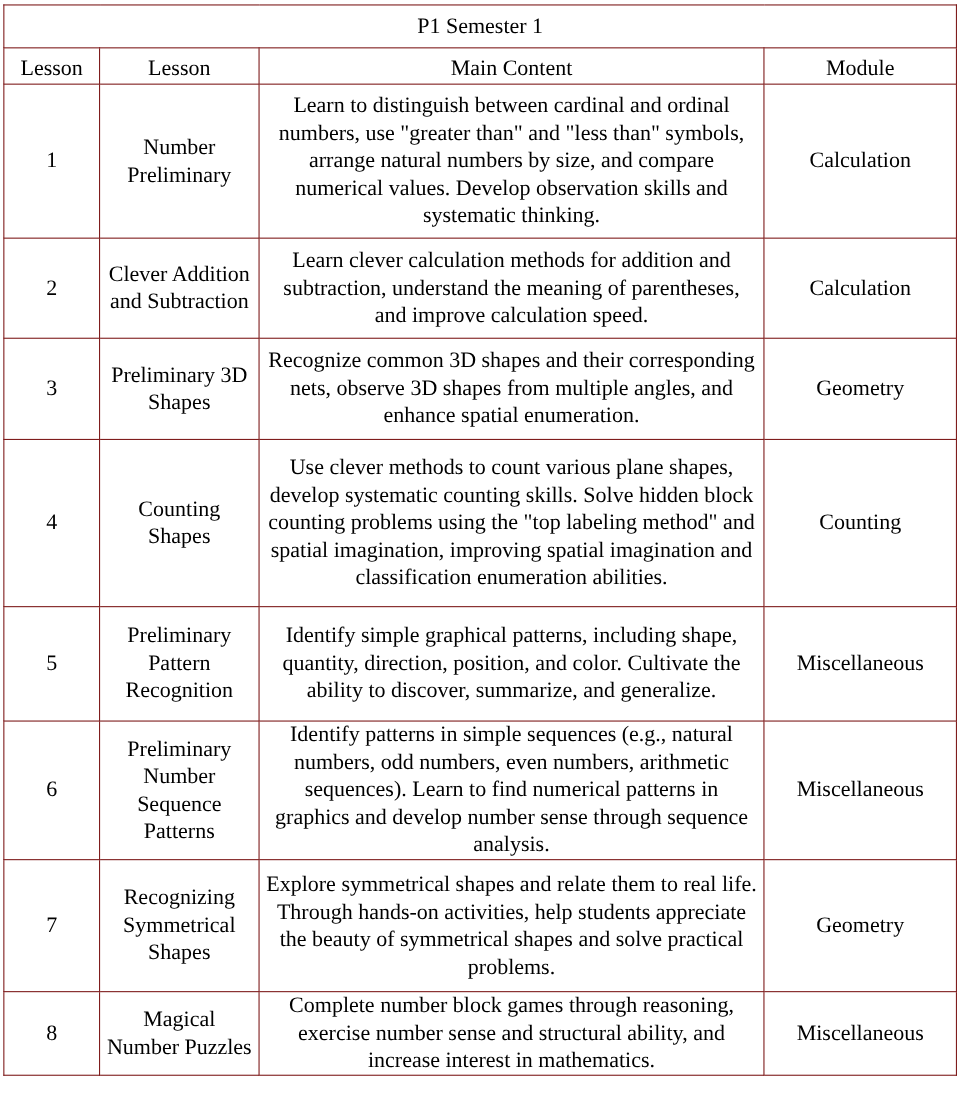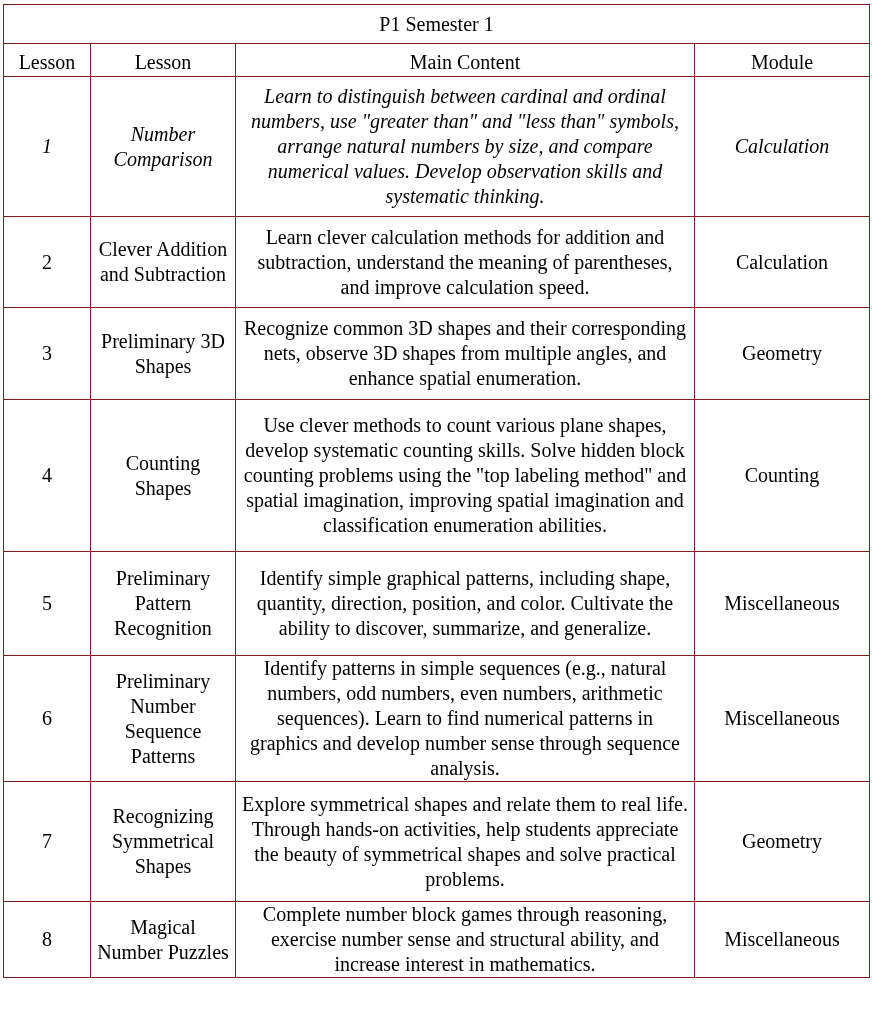--- a/index.html
+++ b/index.html
@@ -43,21 +43,21 @@
       height: 21px;
       line-height: 28px;
       padding-top: 4px;
     }
     td.content { padding: 0 8px; }
     td.topic { padding: 0 4px; }
     col.c1 { width: 87px; }
     col.c2 { width: 145px; }
     col.c3 { width: 459px; }
     col.c4 { width: 175px; }
-    tr.r1 td { height: 140px; font-style: italic; }
+    tr.r1 td { height: 140px; }
     tr.r2 td { height: 91px; }
     tr.r3 td { height: 92px; }
     tr.r4 td { height: 152px; }
     tr.r5 td { height: 104px; margin-left: 24px; }
     tr.r6 td { height: 126px; }
     tr.r7 td { height: 120px; }
     tr.r8 td { height: 76px; }
   </style>
 </head>
 <body>
@@ -76,21 +76,21 @@
     <tr class="header">
       <th>Lesson</th>
       <th>Lesson</th>
       <th>Main Content</th>
       <th>Module</th>
     </tr>
   </thead>
   <tbody>
     <tr class="r1">
       <td>1</td>
-      <td class="topic">Number Comparison</td>
+      <td class="topic">Number Preliminary</td>
       <td class="content">Learn to distinguish between cardinal and ordinal numbers, use "greater than" and "less than" symbols, arrange natural numbers by size, and compare numerical values. Develop observation skills and systematic thinking.</td>
       <td>Calculation</td>
     </tr>
     <tr class="r2">
       <td>2</td>
       <td class="topic">Clever Addition and Subtraction</td>
       <td class="content">Learn clever calculation methods for addition and subtraction, understand the meaning of parentheses, and improve calculation speed.</td>
       <td>Calculation</td>
     </tr>
     <tr class="r3">

